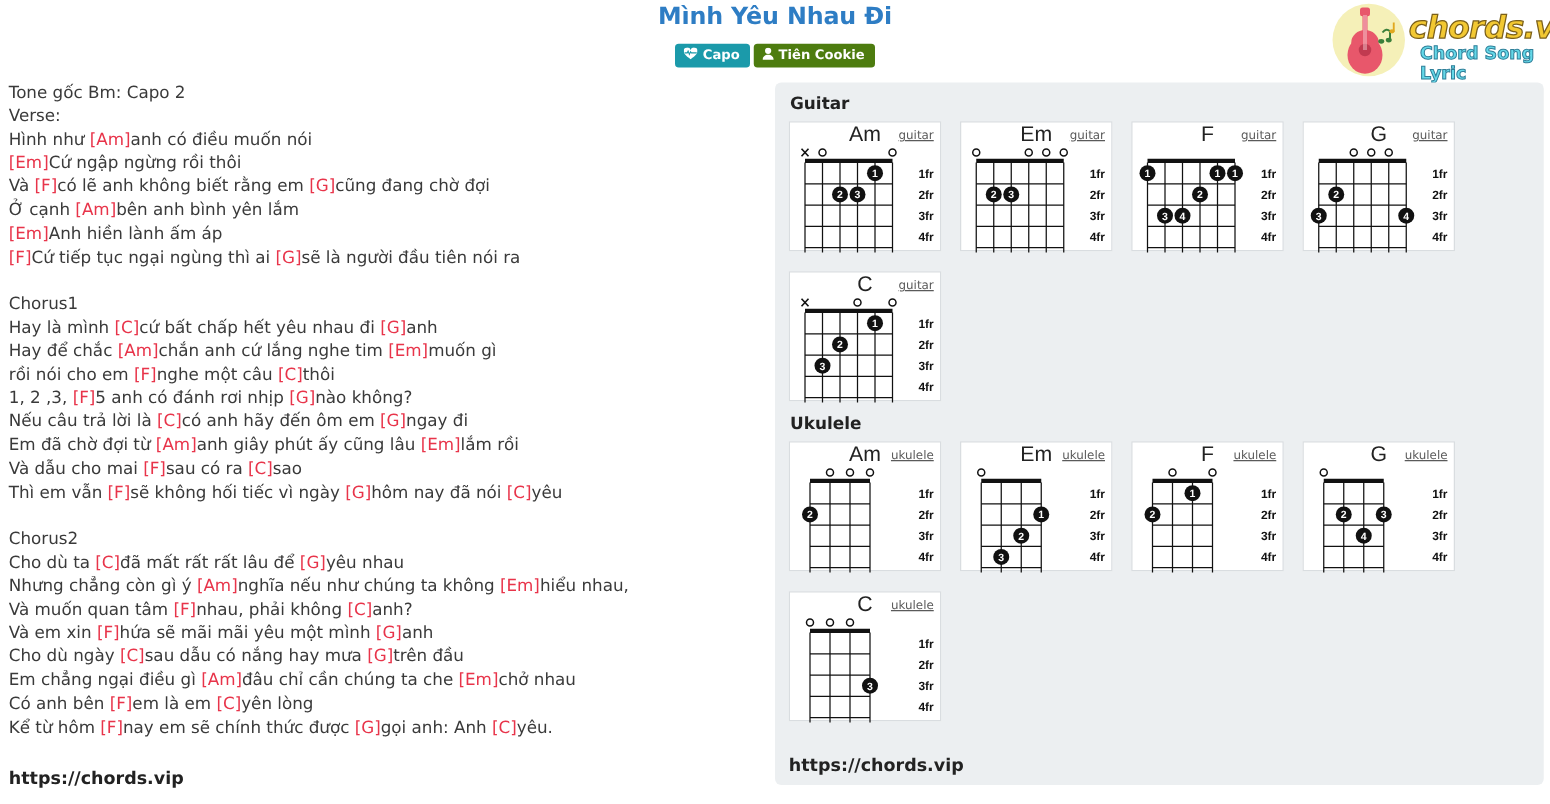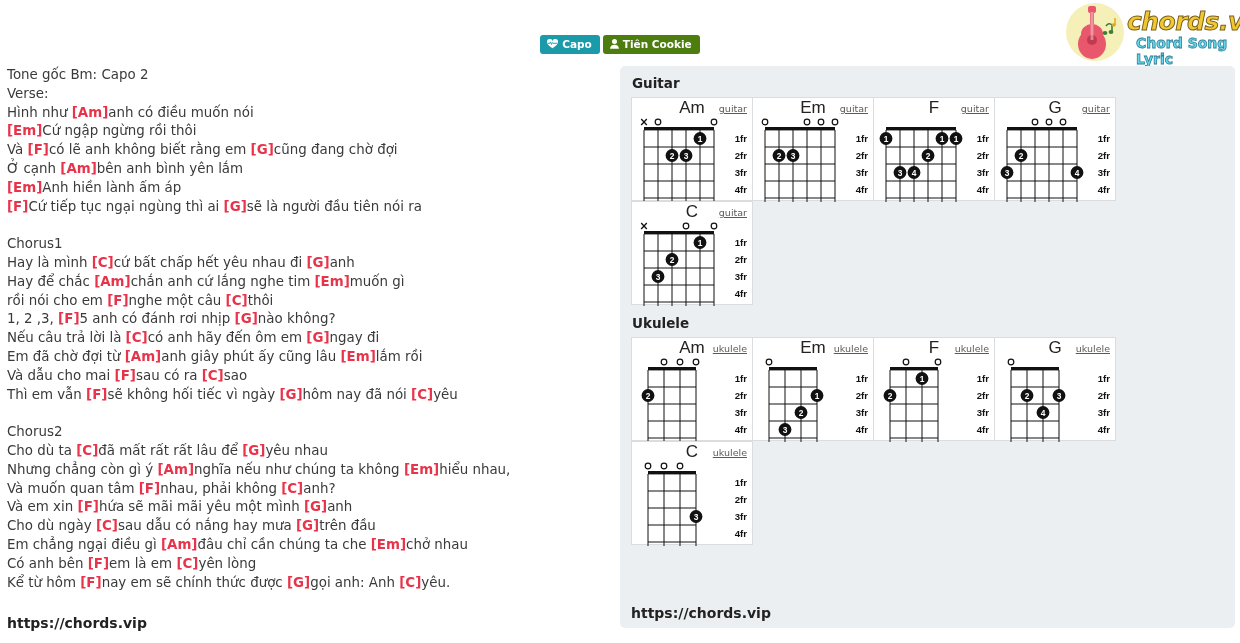--- a/index.html
+++ b/index.html
@@ -107,21 +107,21 @@
   .lyrics {
     position: absolute;
     left: 7px;
     top: 4px;
     width: 600px;
     font-size: 13.4px;
     line-height: 18.8px;
     color: #3a3a3a;
     white-space: pre-wrap;
   }
-  .lyrics .ch { color: #e8344a; font-weight: bold; }
+  .lyrics .ch { color: #e8344a; }
   .lyrics .sect { color: #3a3a3a; }
   .lyrics .blank { display: block; height: 18.8px; }
   .site-url-left {
     position: absolute;
     left: 7px;
     top: 553px;
     font-size: 14px;
     font-weight: bold;
     color: #222;
   }
@@ -139,21 +139,21 @@
   }
   .panel-heading {
     font-size: 13.5px;
     font-weight: bold;
     color: #222;
     margin: 0 0 6px 1px;
   }
   .panel-heading.second { margin-top: 10px; }
   .diagram-row {
     display: flex;
-    gap: 0px;
+    gap: 16px;
     flex-wrap: wrap;
   }
   .chordcard {
     width: 122px;
     height: 104px;
     background: #ffffff;
     border: 1px solid #d9dde0;
     margin-right: -1px;
     position: relative;
     flex: 0 0 auto;
@@ -183,20 +183,21 @@
     bottom: 7px;
     font-size: 14px;
     font-weight: bold;
     color: #222;
   }
 </style>
 </head>
 <body>
 
 <div class="header">
+  <div class="song-title">Mình Yêu Nhau Đi</div>
 
   <div class="badges">
     <span class="badge genre">
       <span class="bicon">
         <svg width="11" height="10" viewBox="0 0 11 10">
             <path d="M5.5 9.3C1.2 6.4 0 4.6 0 3A2.8 2.8 0 0 1 5.5 2 2.8 2.8 0 0 1 11 3c0 1.6-1.2 3.4-5.5 6.3z" fill="#ffffff"></path>
             <path d="M0.6 4.3h2.2l0.7-1.4 1 2.6 0.9-2 0.7 0.8h4.3" stroke="#1b9aaa" stroke-width="0.9" fill="none"></path>
           </svg>
       </span><span>Capo</span>
     </span><span class="badge artist">

